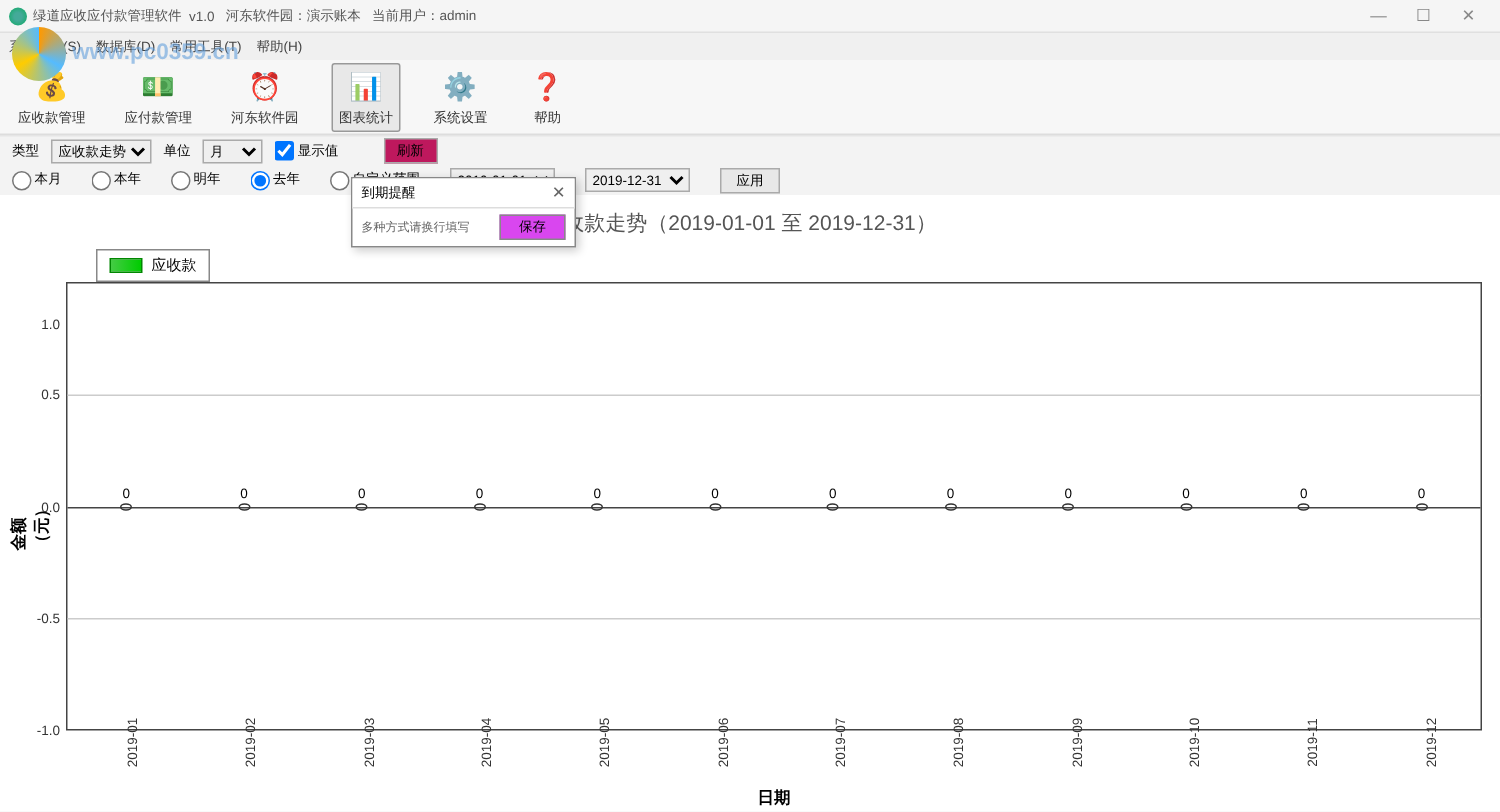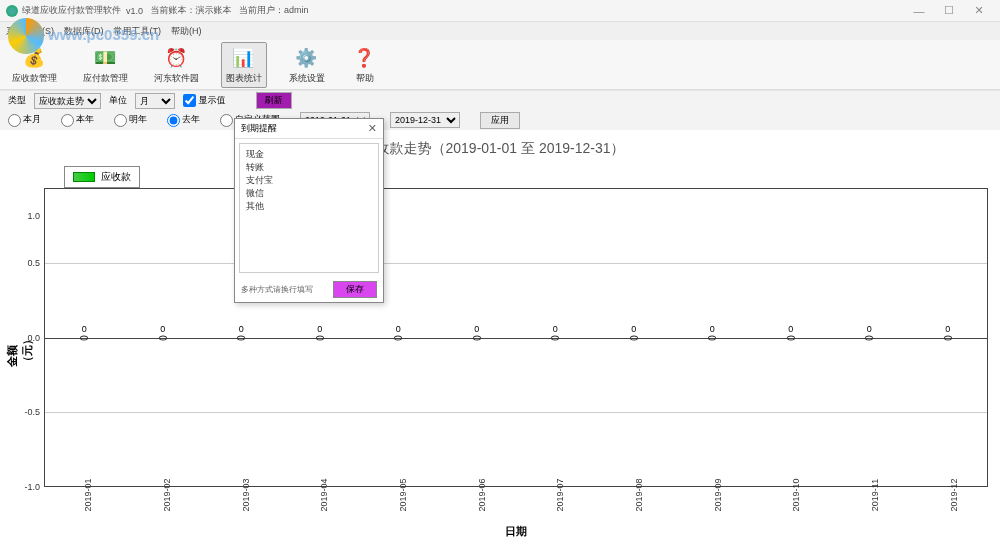--- a/index.html
+++ b/index.html
@@ -14,21 +14,21 @@
     .menubar span { cursor: pointer; }
     
     .toolbar { height: 50px; background: #f7f7f7; display: flex; align-items: center; padding: 4px 8px; gap: 18px; border-bottom: 1px solid #ddd; }
     .tool-item { display: flex; flex-direction: column; align-items: center; cursor: pointer; padding: 2px 4px; }
     .tool-item.active { border: 1px solid #999; background: #e8e8e8; border-radius: 2px; }
     .tool-icon { width: 28px; height: 26px; display: flex; align-items: center; justify-content: center; font-size: 18px; }
     .tool-label { font-size: 9px; color: #333; margin-top: 1px; }
     
     .filter-bar { height: 20px; background: #f3f3f3; display: flex; align-items: center; padding: 0 8px; gap: 8px; font-size: 9px; border-top: 1px solid #e5e5e5; }
     .filter-bar select { font-size: 9px; height: 16px; border: 1px solid #aaa; }
-    .filter-bar .btn { background: #a21caf; border: 1px solid #aaa; padding: 1px 8px; font-size: 9px; cursor: pointer; }
+    .filter-bar .btn { background: #be185d; border: 1px solid #aaa; padding: 1px 8px; font-size: 9px; cursor: pointer; }
     .filter-bar input[type="checkbox"] { vertical-align: middle; }
     
     .filter-bar2 { height: 20px; background: #f3f3f3; display: flex; align-items: center; padding: 0 8px; gap: 20px; font-size: 9px; }
     .filter-bar2 input[type="radio"] { vertical-align: middle; margin-right: 2px; }
     .filter-bar2 select { font-size: 9px; height: 16px; border: 1px solid #aaa; width: 70px; }
     .filter-bar2 .btn { background: #e8e8e8; border: 1px solid #aaa; padding: 1px 10px; font-size: 9px; cursor: pointer; }
     
     .chart-area { position: absolute; top: 130px; left: 0; right: 0; bottom: 0; background: #fff; }
     .chart-title { text-align: center; font-size: 14px; color: #555; padding: 10px 0 4px; }
     .legend { position: absolute; top: 36px; left: 64px; border: 1px solid #888; padding: 3px 8px; background: #fff; font-size: 10px; display: flex; align-items: center; gap: 6px; }
@@ -59,21 +59,21 @@
     .watermark .logo { width: 36px; height: 36px; border-radius: 50%; background: conic-gradient(#f90, #5bf, #fc0, #5bf); }
     .watermark .sub { font-size: 15px; display: block; color: rgba(100,160,220,0.6); font-weight: bold; margin-top: -4px; }
   </style>
 </head>
 <body>
 
 <div class="titlebar">
   <span class="icon"></span>
   <span>绿道应收应付款管理软件</span>&nbsp;&nbsp;
   <span>v1.0</span>&nbsp;&nbsp;&nbsp;
-  <span>当前账本：演示账本</span>&nbsp;&nbsp;&nbsp;
+  <span>河东软件园：演示账本</span>&nbsp;&nbsp;&nbsp;
   <span>当前用户：admin</span>
   <span class="spacer"></span>
   <span class="win-btn">—</span>
   <span class="win-btn">☐</span>
   <span class="win-btn">✕</span>
 </div>
 
 <div class="menubar">
   <span>系统管理(S)</span>
   <span>数据库(D)</span>
@@ -197,24 +197,17 @@
       <div class="x-tick" style="left: 87.5%;">2019-11</div>
       <div class="x-tick" style="left: 95.8333%;">2019-12</div>
     </div>
 </div>
 
 <div class="dialog">
   <div class="dialog-title">
     <span>到期提醒</span>
     <span class="dialog-close">✕</span>
   </div>
-  <div class="dialog-body">
-    <div class="opt">现金</div>
-    <div class="opt">转账</div>
-    <div class="opt">支付宝</div>
-    <div class="opt">微信</div>
-    <div class="opt">其他</div>
-  </div>
   <div class="dialog-footer">
     <span>多种方式请换行填写</span>
     <button class="btn">保存</button>
   </div>
 </div>
 
 </body></html>

